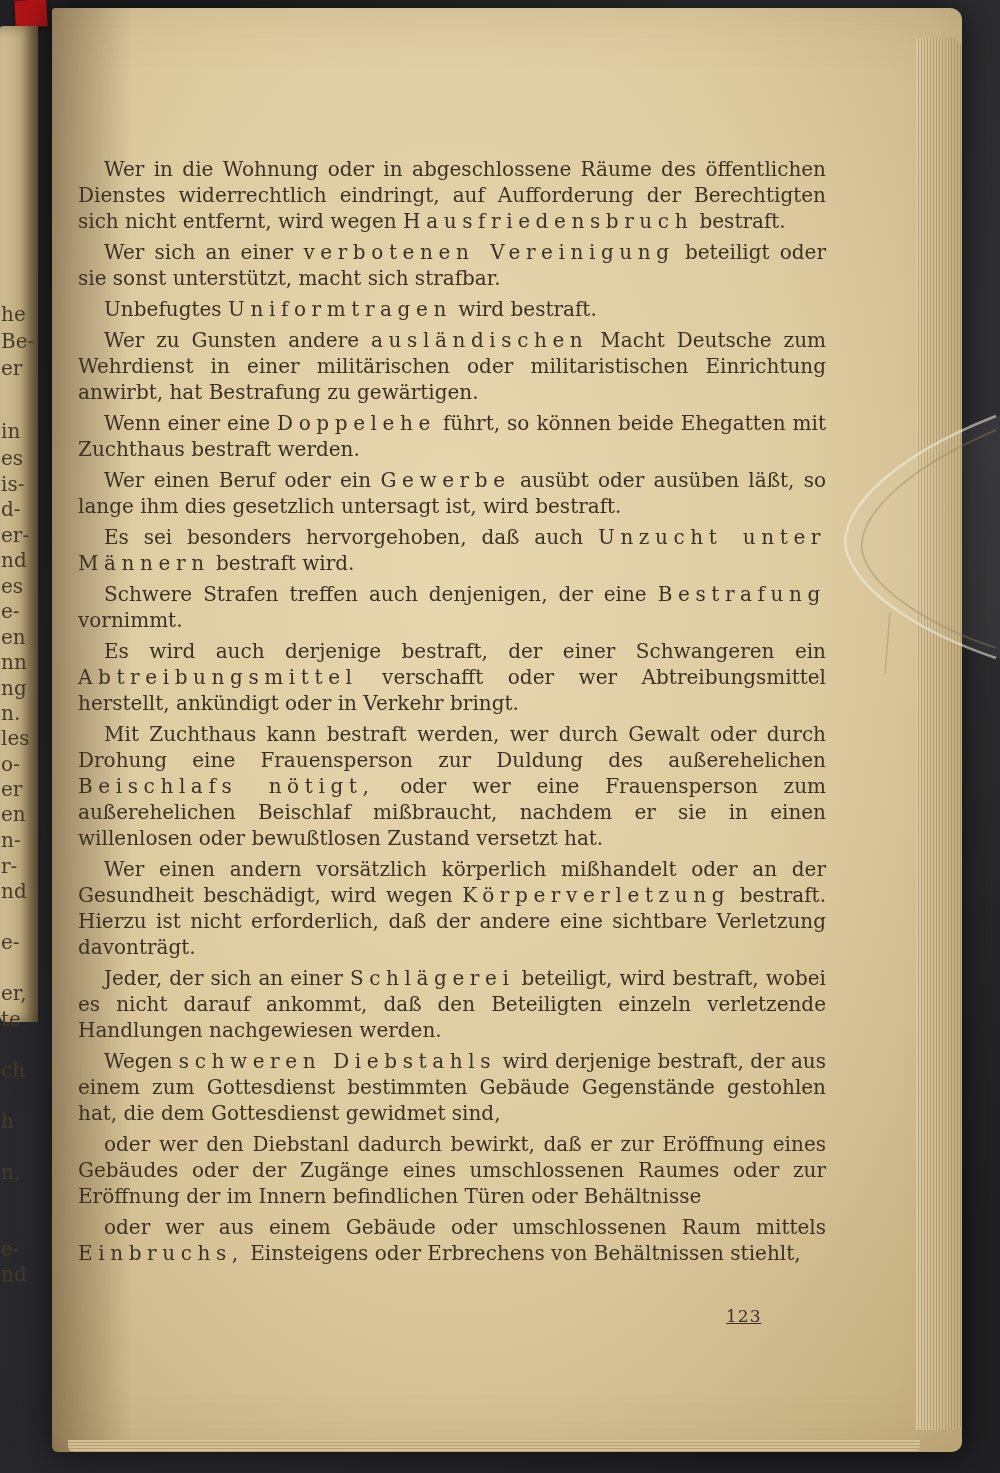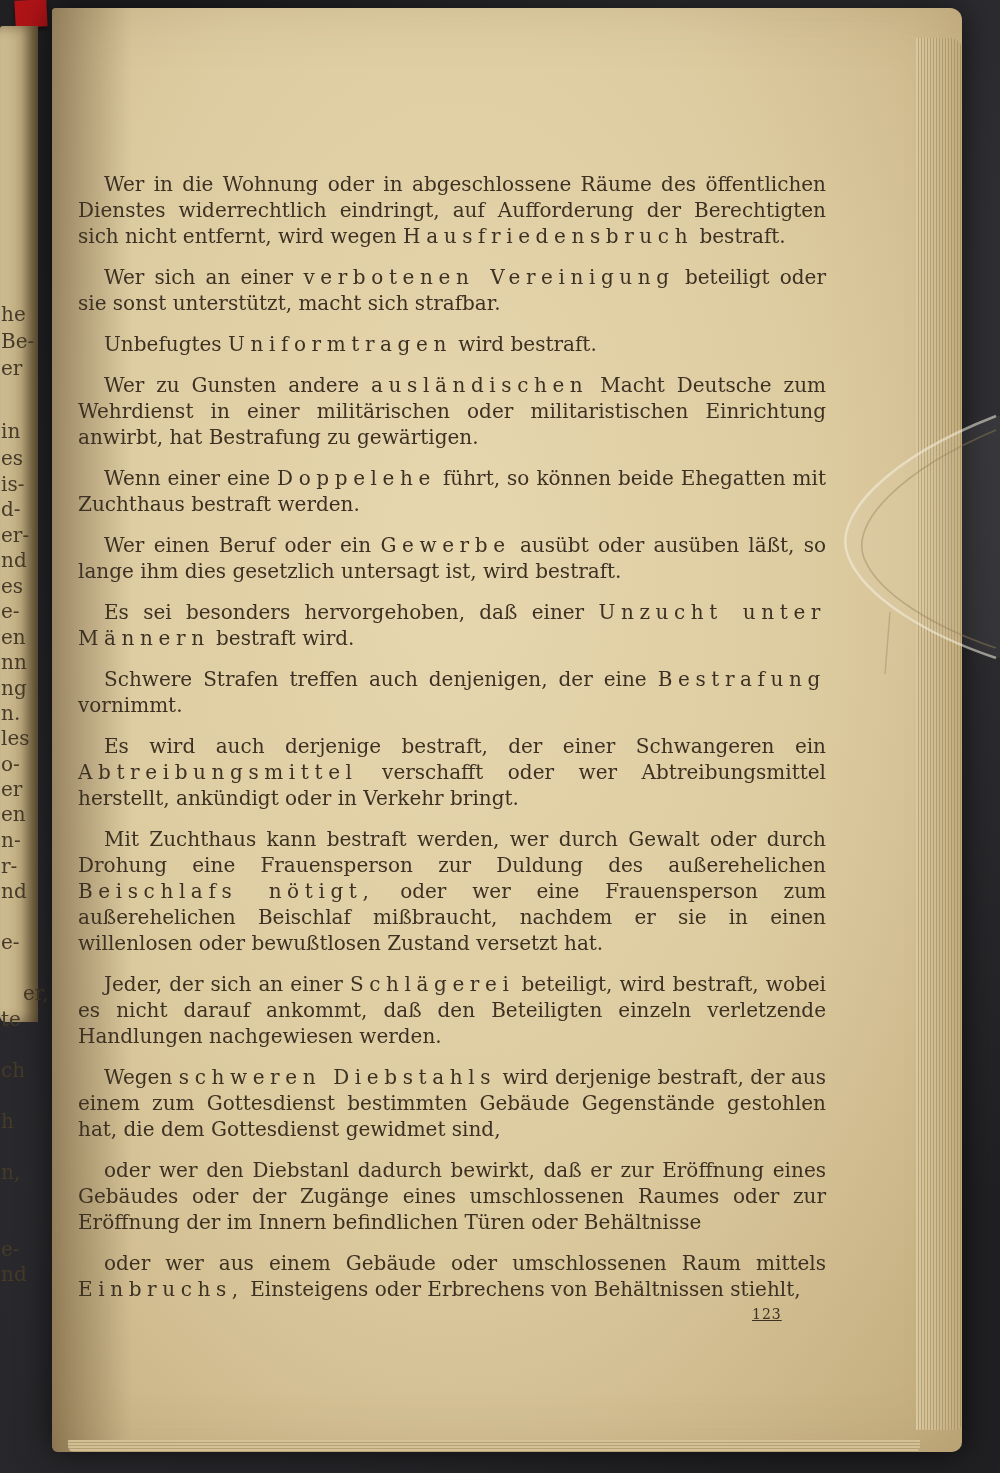--- a/index.html
+++ b/index.html
@@ -70,25 +70,25 @@
     background:repeating-linear-gradient(to bottom,#d5c296 0 2px,#b4a072 2px 3px);
     border-radius:0 0 6px 6px;
     opacity:.95;
   }
   .text-block{
     position:absolute;left:26px;top:148px;width:748px;
     font-size:20px;line-height:26px;color:var(--ink);
     text-align:justify;
     hyphens:auto;
   }
-  .para{margin:15px 0 5px 0;text-indent:26px;}
+  .para{margin:0 0 5px 0;text-indent:26px;}
   .spaced{letter-spacing:0.28em;}
   .page-number{
-    position:absolute;left:700px;top:1298px;
-    font-size:14px;color:var(--ink);letter-spacing:1px;text-decoration:underline;
+    position:absolute;left:674px;top:1298px;
+    font-size:17px;color:var(--ink);letter-spacing:1px;text-decoration:underline;
   }
   
   .clip{position:absolute;left:818px;top:408px;width:182px;height:270px;pointer-events:none;}
 </style>
 </head>
 <body>
 
 <div class="scene">
 
   <div class="red-mark"></div>
@@ -111,44 +111,45 @@
         <span class="fragment" style="top: 651px;">ng</span>
         <span class="fragment" style="top: 676px;">n.</span>
         <span class="fragment" style="top: 701px;">les</span>
         <span class="fragment" style="top: 727px;">o-</span>
         <span class="fragment" style="top: 752px;">er</span>
         <span class="fragment" style="top: 777px;">en</span>
         <span class="fragment" style="top: 803px;">n-</span>
         <span class="fragment" style="top: 829px;">r-</span>
         <span class="fragment" style="top: 854px;">nd</span>
         <span class="fragment" style="top: 905px;">e-</span>
-        <span class="fragment" style="top: 956px; padding-left: 22px;">er,</span>
+        <span class="fragment" style="top: 956px;">er,</span>
         <span class="fragment" style="top: 982px;">te</span>
         <span class="fragment" style="top: 1033px;">ch</span>
         <span class="fragment" style="top: 1084px;">h</span>
         <span class="fragment" style="top: 1135px;">n,</span>
         <span class="fragment" style="top: 1212px;">e-</span>
         <span class="fragment" style="top: 1237px;">nd</span>
       </div>
   </div>
 
   <div class="page">
     <div class="page-edges"></div>
     <div class="page-edges-bottom"></div>
     <div class="text-block">
         <p class="para"><span>Wer in die Wohnung oder in abgeschlossene Räume des öffentlichen Dienstes widerrechtlich eindringt, auf Aufforderung der Berechtigten sich nicht entfernt, wird wegen </span><span class="spaced">Hausfriedensbruch</span><span> bestraft.</span></p>
         <p class="para"><span>Wer sich an einer </span><span class="spaced">verbotenen Vereinigung</span><span> beteiligt oder sie sonst unterstützt, macht sich strafbar.</span></p>
         <p class="para"><span>Unbefugtes </span><span class="spaced">Uniformtragen</span><span> wird bestraft.</span></p>
         <p class="para"><span>Wer zu Gunsten andere </span><span class="spaced">ausländischen</span><span> Macht Deutsche zum Wehrdienst in einer militärischen oder militaristischen Einrichtung anwirbt, hat Bestrafung zu gewärtigen.</span></p>
         <p class="para"><span>Wenn einer eine </span><span class="spaced">Doppelehe</span><span> führt, so können beide Ehegatten mit Zuchthaus bestraft werden.</span></p>
         <p class="para"><span>Wer einen Beruf oder ein </span><span class="spaced">Gewerbe</span><span> ausübt oder ausüben läßt, so lange ihm dies gesetzlich untersagt ist, wird bestraft.</span></p>
-        <p class="para"><span>Es sei besonders hervorgehoben, daß einer </span><span class="spaced">Unzucht unter Männern</span><span> bestraft wird.</span></p>
+        <p class="para"><span>Es sei besonders hervorgehoben, daß auch </span><span class="spaced">Unzucht unter Männern</span><span> bestraft wird.</span></p>
         <p class="para"><span>Schwere Strafen treffen auch denjenigen, der eine </span><span class="spaced">Bestrafung</span><span> vornimmt.</span></p>
         <p class="para"><span>Es wird auch derjenige bestraft, der einer Schwangeren ein </span><span class="spaced">Abtreibungsmittel</span><span> verschafft oder wer Abtreibungsmittel herstellt, ankündigt oder in Verkehr bringt.</span></p>
         <p class="para"><span>Mit Zuchthaus kann bestraft werden, wer durch Gewalt oder durch Drohung eine Frauensperson zur Duldung des außerehelichen </span><span class="spaced">Beischlafs nötigt,</span><span> oder wer eine Frauensperson zum außerehelichen Beischlaf mißbraucht, nachdem er sie in einen willenlosen oder bewußtlosen Zustand versetzt hat.</span></p>
+        <p class="para"><span>Wer einen andern vorsätzlich körperlich mißhandelt oder an der Gesundheit beschädigt, wird wegen </span><span class="spaced">Körperverletzung</span><span> bestraft. Hierzu ist nicht erforderlich, daß der andere eine sichtbare Verletzung davonträgt.</span></p>
         <p class="para"><span>Jeder, der sich an einer </span><span class="spaced">Schlägerei</span><span> beteiligt, wird bestraft, wobei es nicht darauf ankommt, daß den Beteiligten einzeln verletzende Handlungen nachgewiesen werden.</span></p>
         <p class="para"><span>Wegen </span><span class="spaced">schweren Diebstahls</span><span> wird derjenige bestraft, der aus einem zum Gottesdienst bestimmten Gebäude Gegenstände gestohlen hat, die dem Gottesdienst gewidmet sind,</span></p>
         <p class="para"><span>oder wer den Diebstanl dadurch bewirkt, daß er zur Eröffnung eines Gebäudes oder der Zugänge eines umschlossenen Raumes oder zur Eröffnung der im Innern befindlichen Türen oder Behältnisse</span></p>
         <p class="para"><span>oder wer aus einem Gebäude oder umschlossenen Raum mittels </span><span class="spaced">Einbruchs,</span><span> Einsteigens oder Erbrechens von Behältnissen stiehlt,</span></p>
       </div>
     <div class="page-number">123</div>
   </div>
 
   <svg class="clip" viewBox="0 0 182 270">
     <path d="M178,8 C70,50 14,108 30,148 C46,190 112,228 178,250 L182,250 L182,8 Z" fill="rgba(255,255,255,0.05)" stroke="none"></path>

